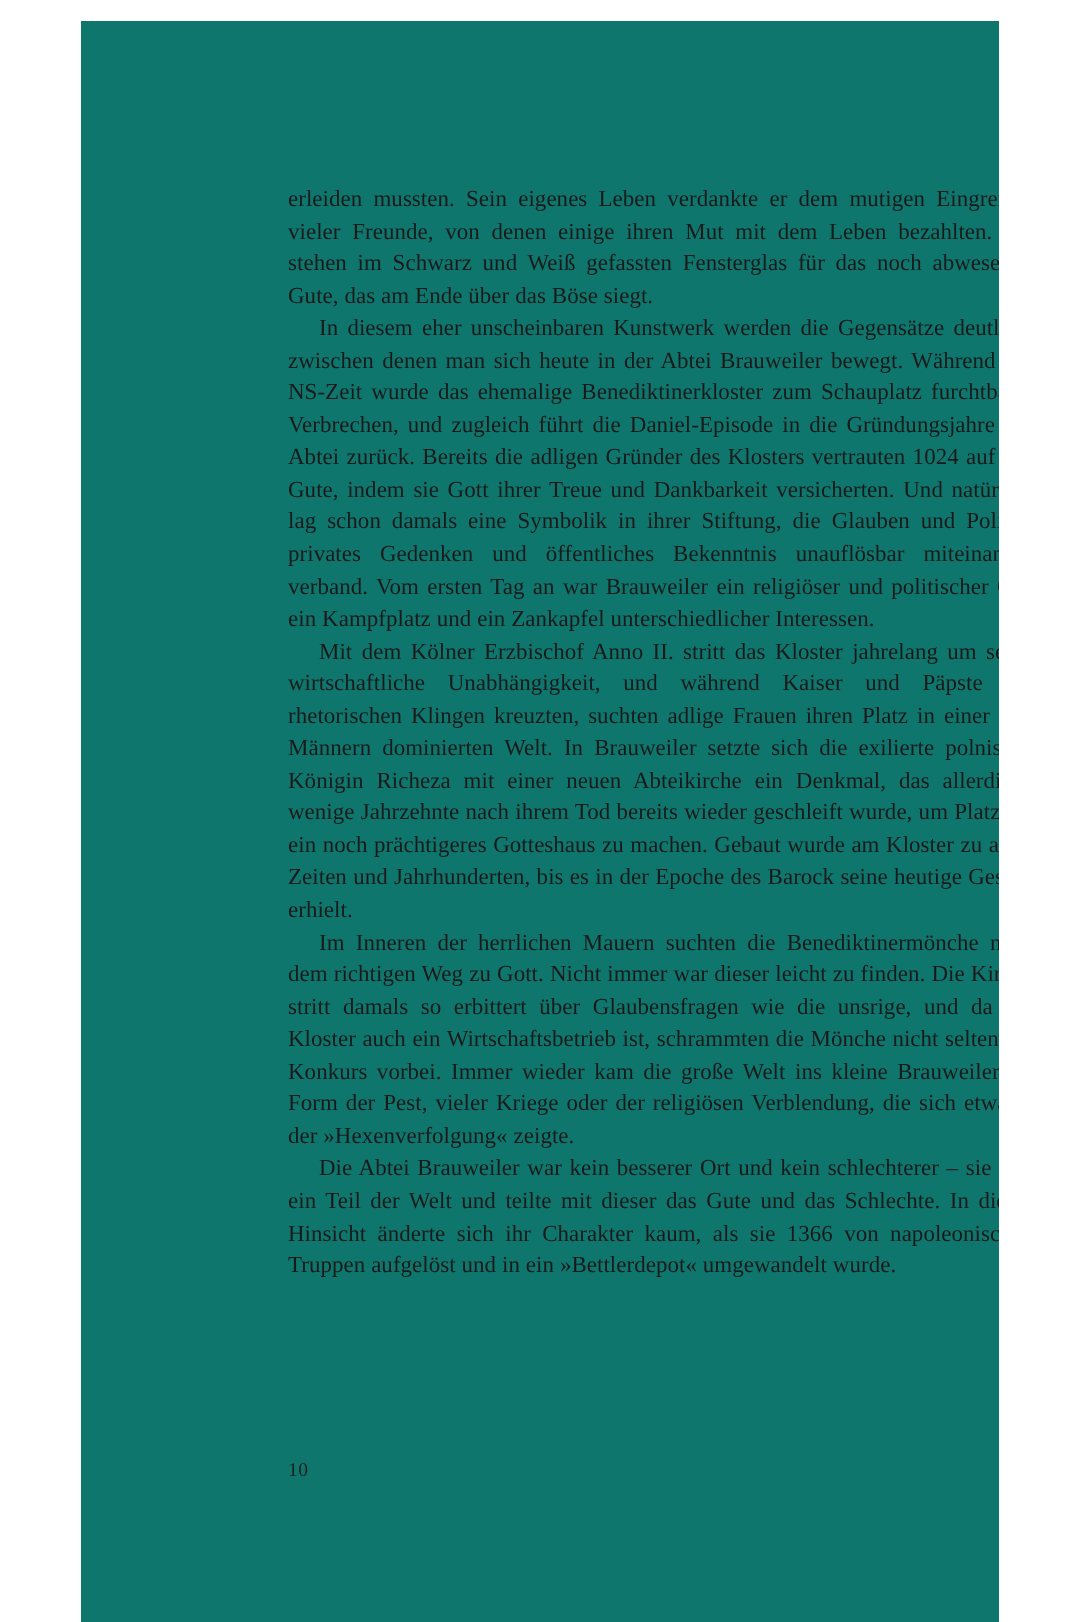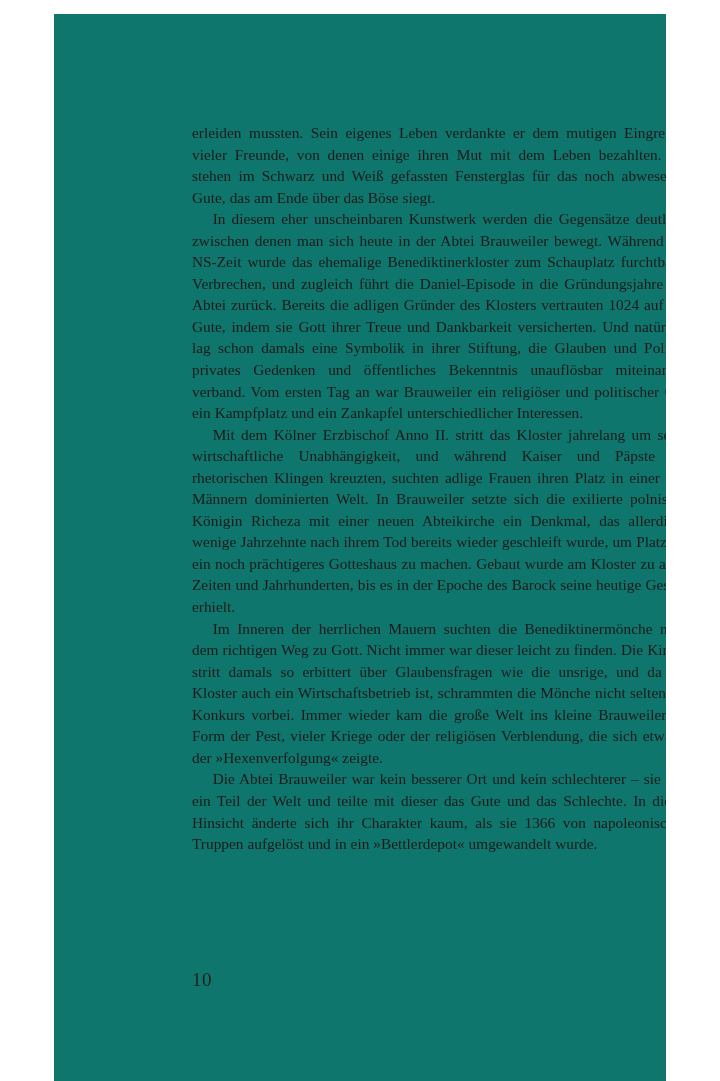--- a/index.html
+++ b/index.html
@@ -45,21 +45,21 @@
   }
 
   .para.first-para {
     text-indent: 0;
   }
 
   .folio {
     position: absolute;
     left: 138px;
     top: 958px;
-    font-size: 19px;
+    font-size: 13px;
     line-height: 16px;
     color: #1f1f1f;
     letter-spacing: 0.03em;
   }
 </style>
 </head>
 <body>
 
 <div class="page">
 

